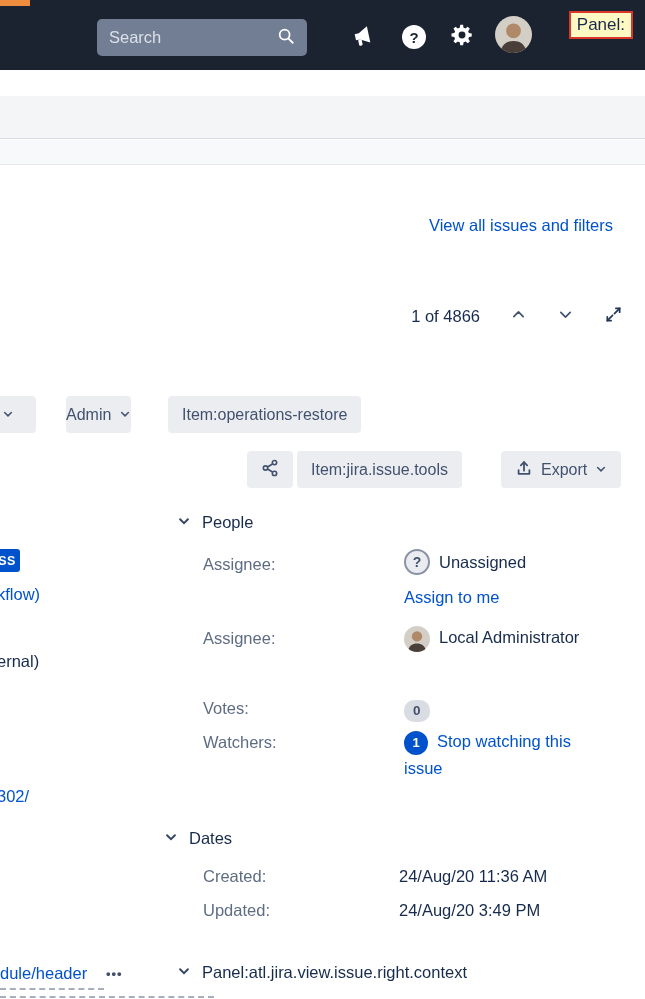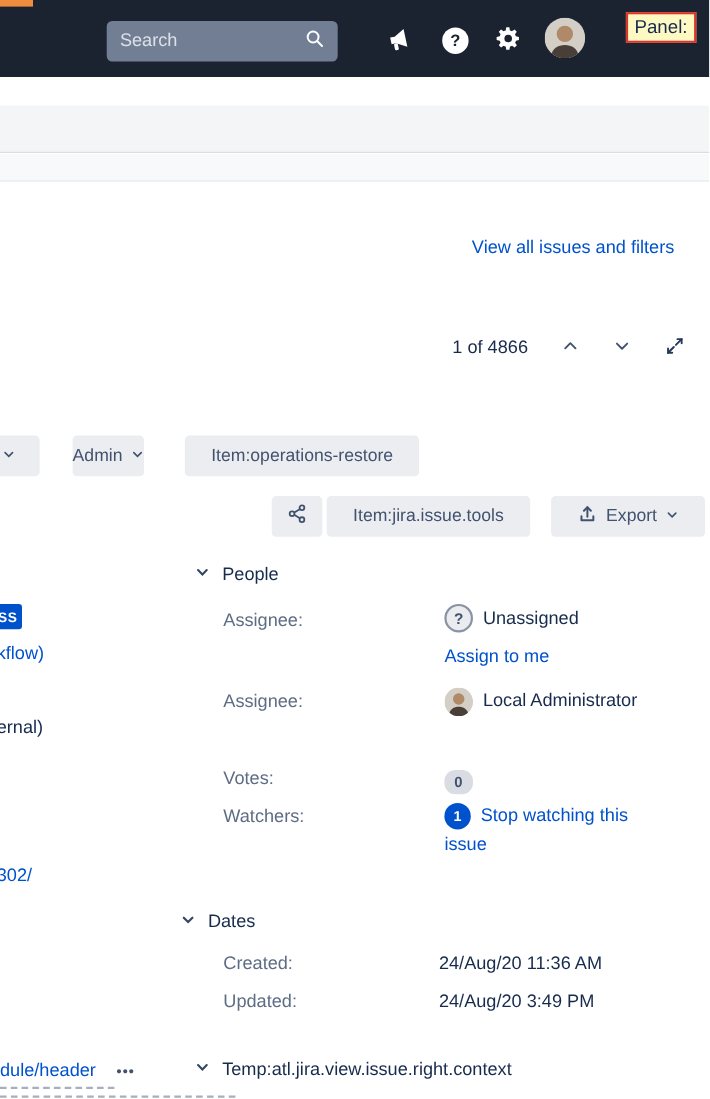--- a/index.html
+++ b/index.html
@@ -47,21 +47,21 @@
   #view-all-link { position:absolute; top:216px; right:32px; font-size:16.5px; }
 
   
   #pager { position:absolute; top:302px; right:22px; height:28px; display:flex; align-items:center; gap:30px; }
   #pager-count { color:#172B4D; font-size:16.5px; }
   .pager-btn { background:none; border:none; cursor:pointer; display:flex; align-items:center; padding:0; }
 
   
   .btn {
     position:absolute; height:37px; background:#EBEDF1; border:none; border-radius:4px;
-    display:flex; align-items:center; gap:8px; padding:0 24px;
+    display:flex; align-items:center; gap:8px; padding:0 14px;
     color:#42526E; font-size:16px; font-family:"Liberation Sans", sans-serif; cursor:pointer; white-space:nowrap;
   }
   #partial-dropdown-btn { left:-20px; top:396px; width:56px; justify-content:center; padding:0; border-radius:0 4px 4px 0; }
   #admin-btn { left:66px; top:396px; padding:0 0; }
   #restore-btn { left:168px; top:396px; }
   #share-btn { left:247px; top:451px; width:46px; justify-content:center; padding:0; }
   #tools-btn { left:297px; top:451px; }
   #export-btn { left:501px; top:451px; }
 
   
@@ -312,19 +312,19 @@
   <span id="updated-value">24/Aug/20 3:49 PM</span>
 
   <a class="link" id="module-frag">dule/header</a>
   <span id="more-dots">•••</span>
   <div class="section-head" id="temp-head">
     <span>
       <svg width="14" height="14" viewBox="0 0 16 16">
           <path d="M3.5 6l4.5 4.5L12.5 6" fill="none" stroke="#344563" stroke-width="2.2" stroke-linecap="round"></path>
         </svg>
     </span>
-    <span>Temp:atl.jira.view.issue.right.context</span>
+    <span>Panel:atl.jira.view.issue.right.context</span>
   </div>
 
   <div class="dash" id="dash-a"></div>
   <div class="dash" id="dash-b"></div>
 
 </div>
 
 </body></html>

